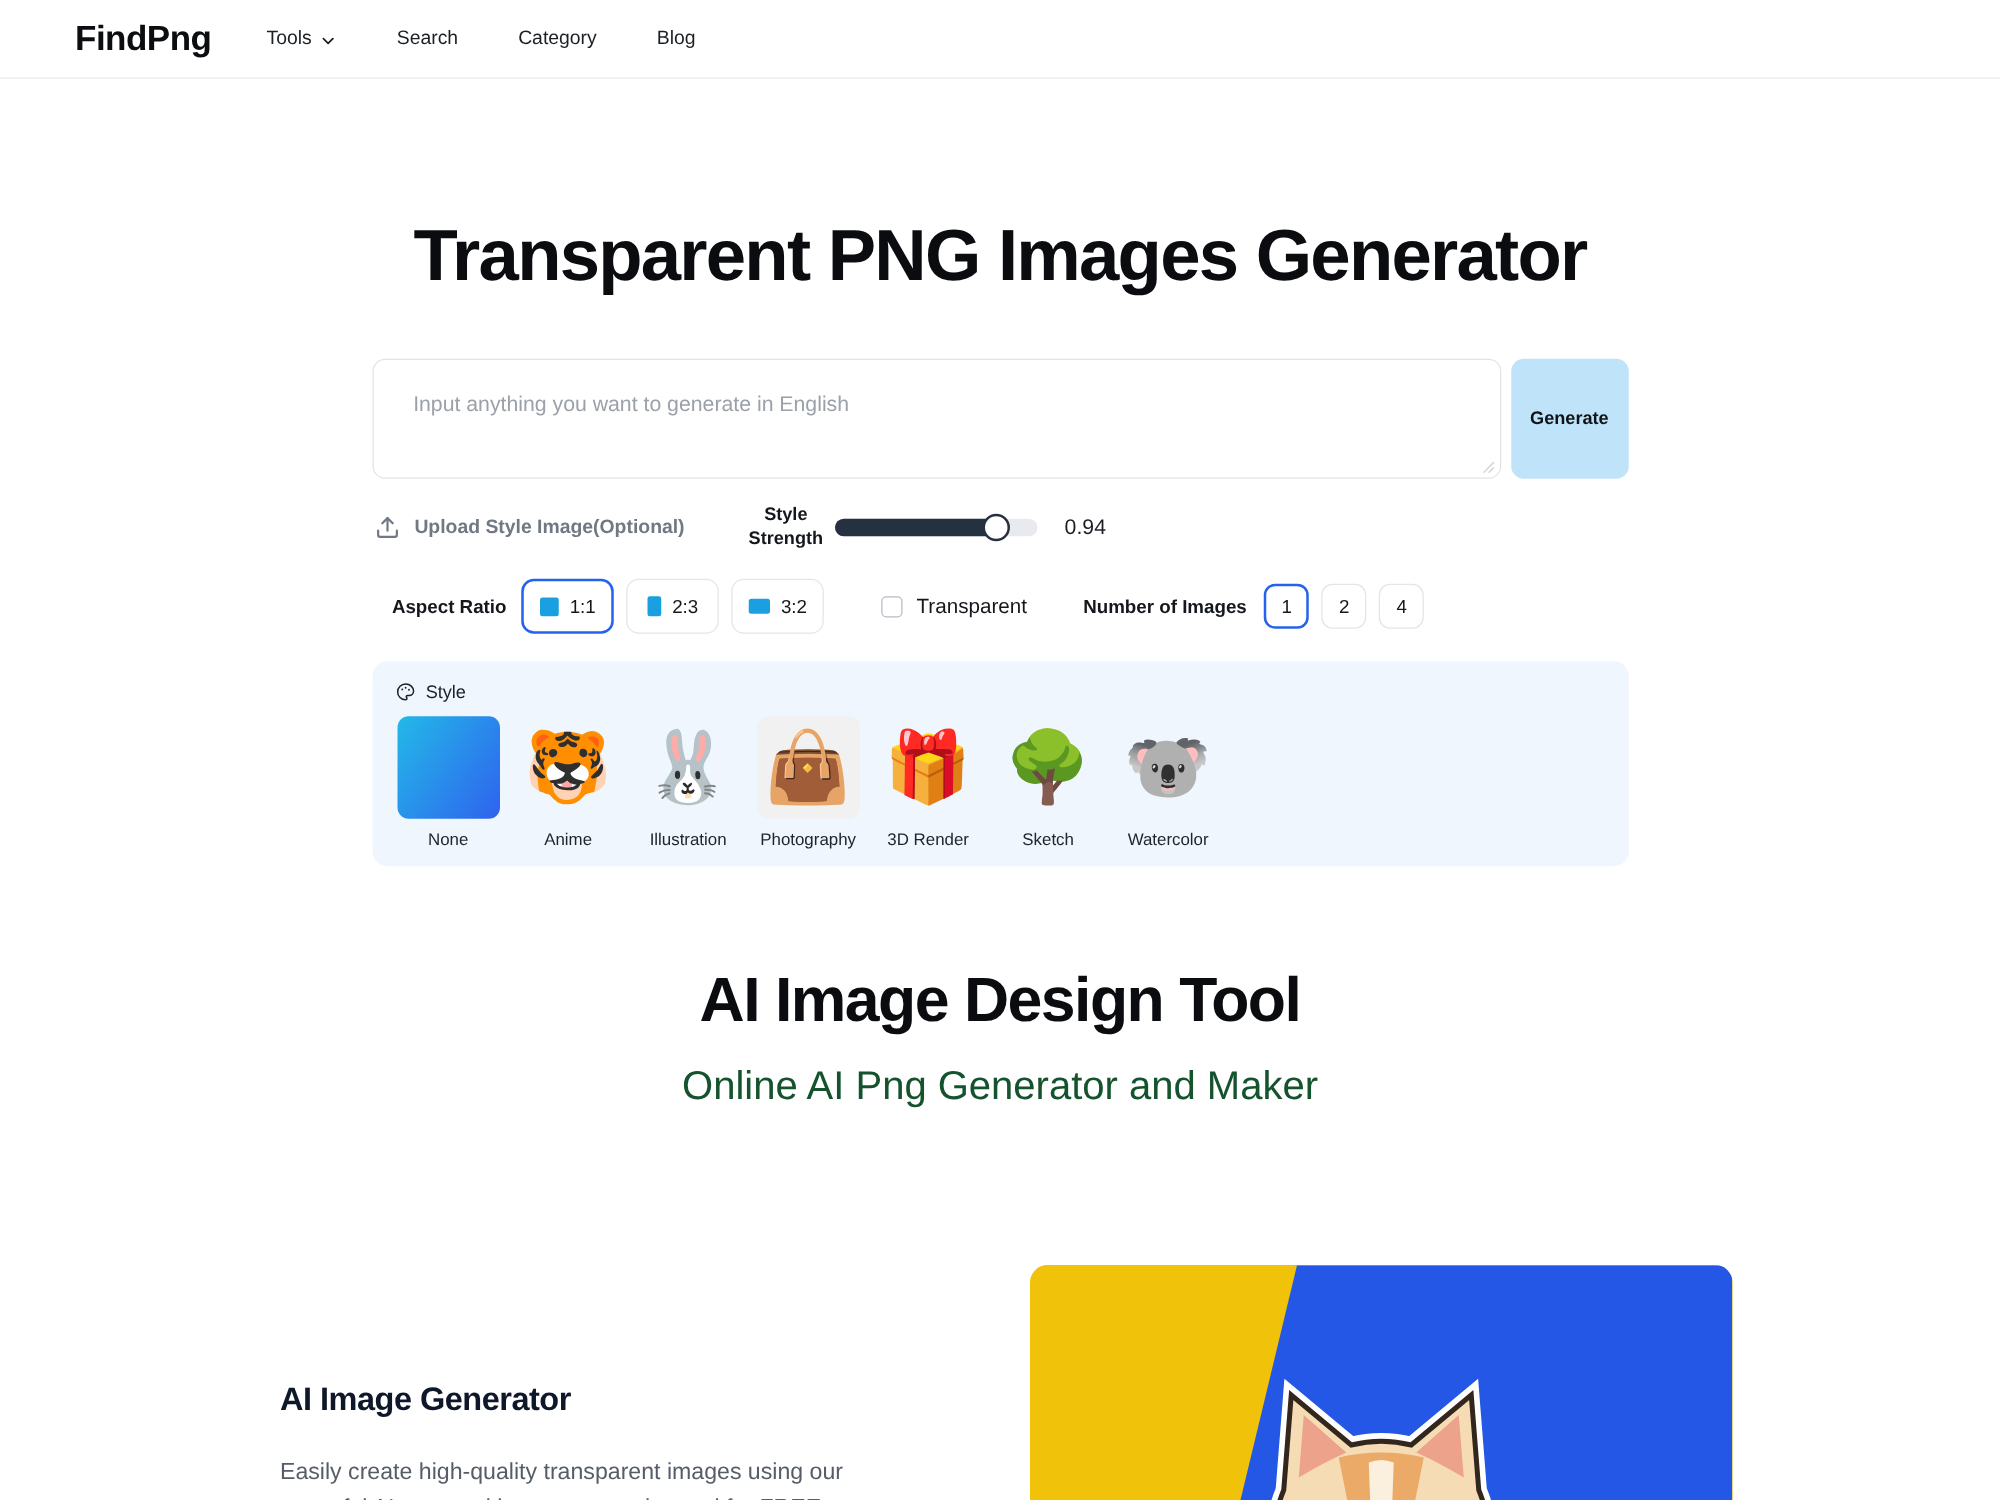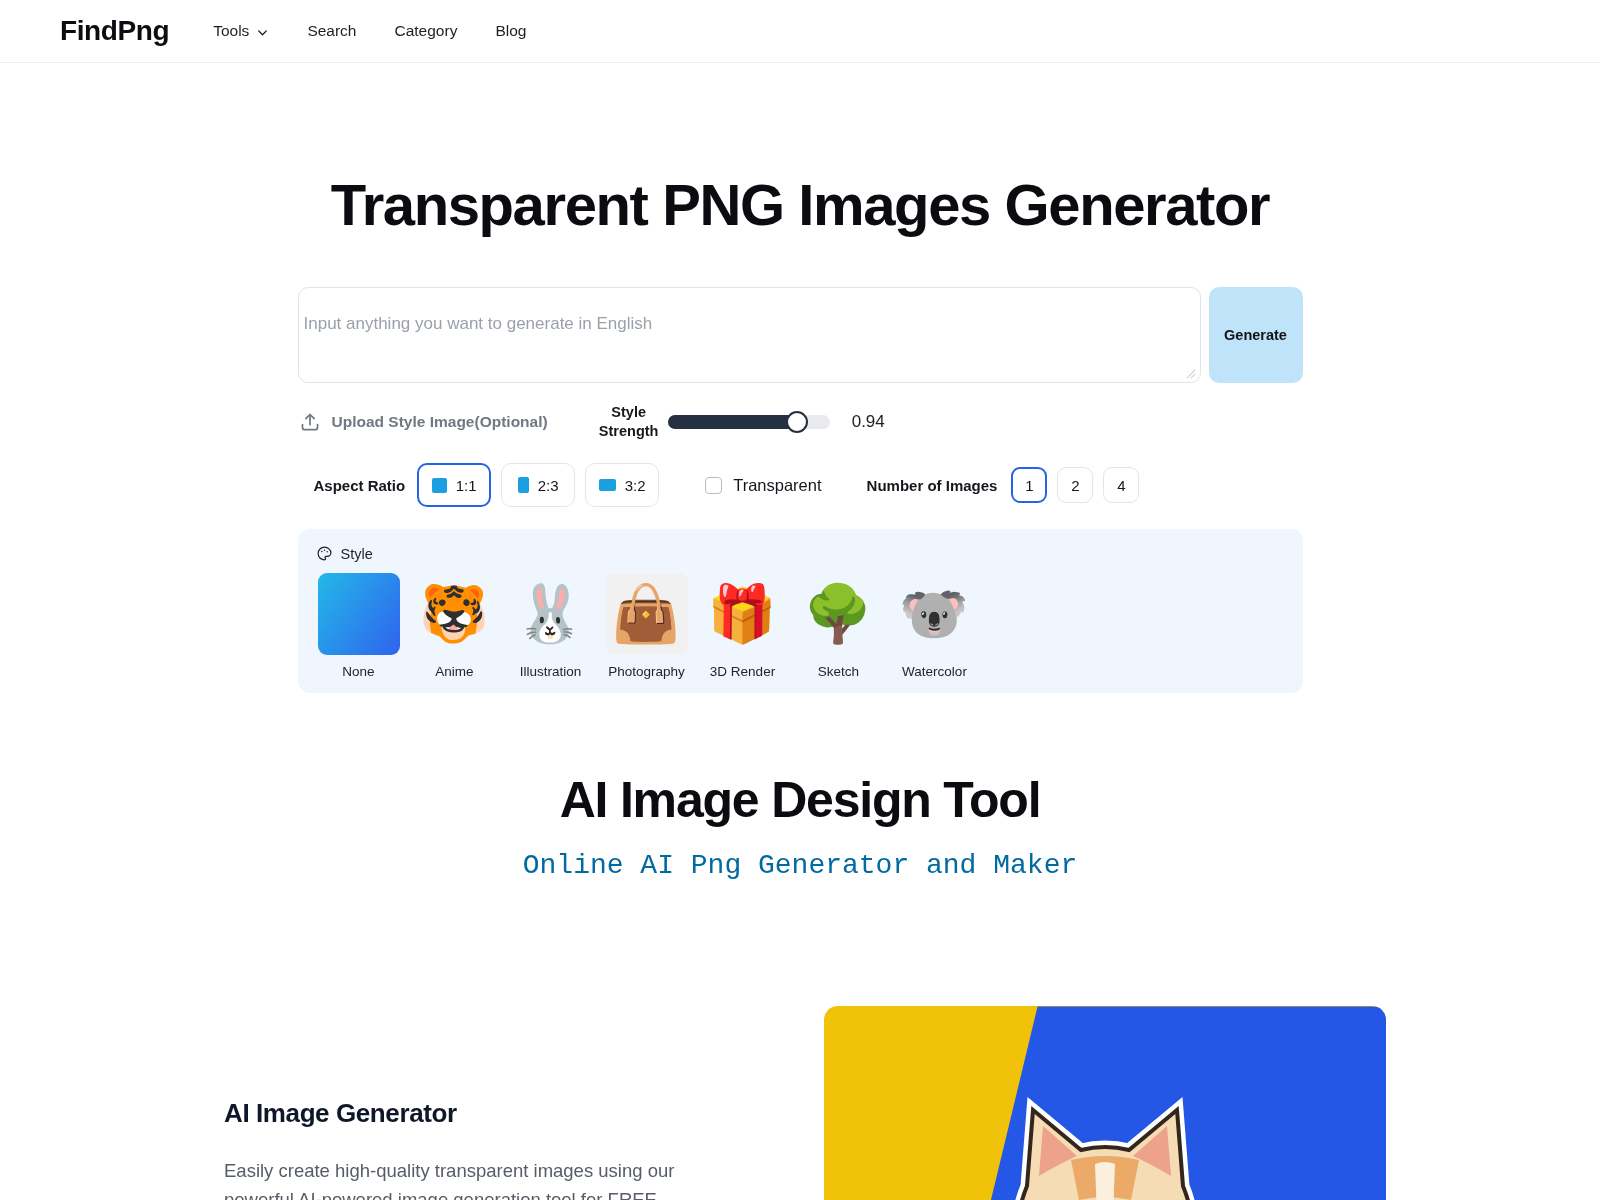--- a/index.html
+++ b/index.html
@@ -25,21 +25,21 @@
   .brand {
     font-size: 28px;
     font-weight: bold;
     letter-spacing: -0.4px;
     color: #0b0d10;
     margin-right: 44px;
   }
   .nav {
     display: flex;
     align-items: center;
-    gap: 38px;
+    gap: 48px;
   }
   .nav-item {
     font-size: 15.5px;
     color: #1c2024;
     display: flex;
     align-items: center;
     gap: 7px;
     cursor: pointer;
     white-space: nowrap;
   }
@@ -111,21 +111,21 @@
     gap: 8px;
     align-items: stretch;
   }
   .prompt-box {
     position: relative;
     flex: 1;
     height: 96px;
     border: 1px solid #e3e4e8;
     border-radius: 10px;
     background: #fff;
-    padding: 26px 5px;
+    padding: 26px 32px;
   }
   .prompt-placeholder {
     font-size: 17px;
     color: #9ba1a9;
     pointer-events: none;
   }
   .resize-grip {
     position: absolute;
     right: 4px;
     bottom: 3px;
@@ -323,24 +323,23 @@
   
   .sec2 { margin-top: 78px; text-align: center; }
   .sec2-title {
     font-size: 50px;
     font-weight: bold;
     letter-spacing: -1.2px;
     color: #0a0c0f;
   }
   .sec2-sub {
     margin-top: 21px;
-    font-size: 28px;
-    color: #0369a1;
+    font-size: 32px;
+    color: #14532d;
     font-weight: 400;
-    font-family: Liberation Mono, monospace;
   }
 
   
   .sec3 {
     margin-top: 125px;
     display: flex;
     align-items: flex-start;
     padding-left: 224px;
     gap: 120px;
   }

